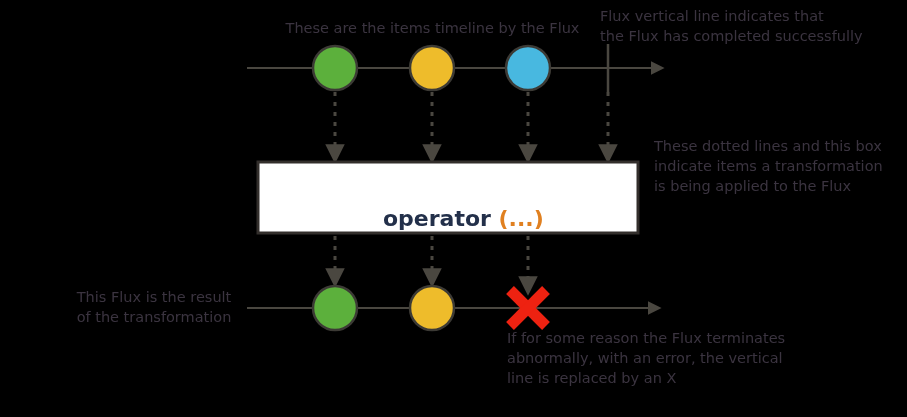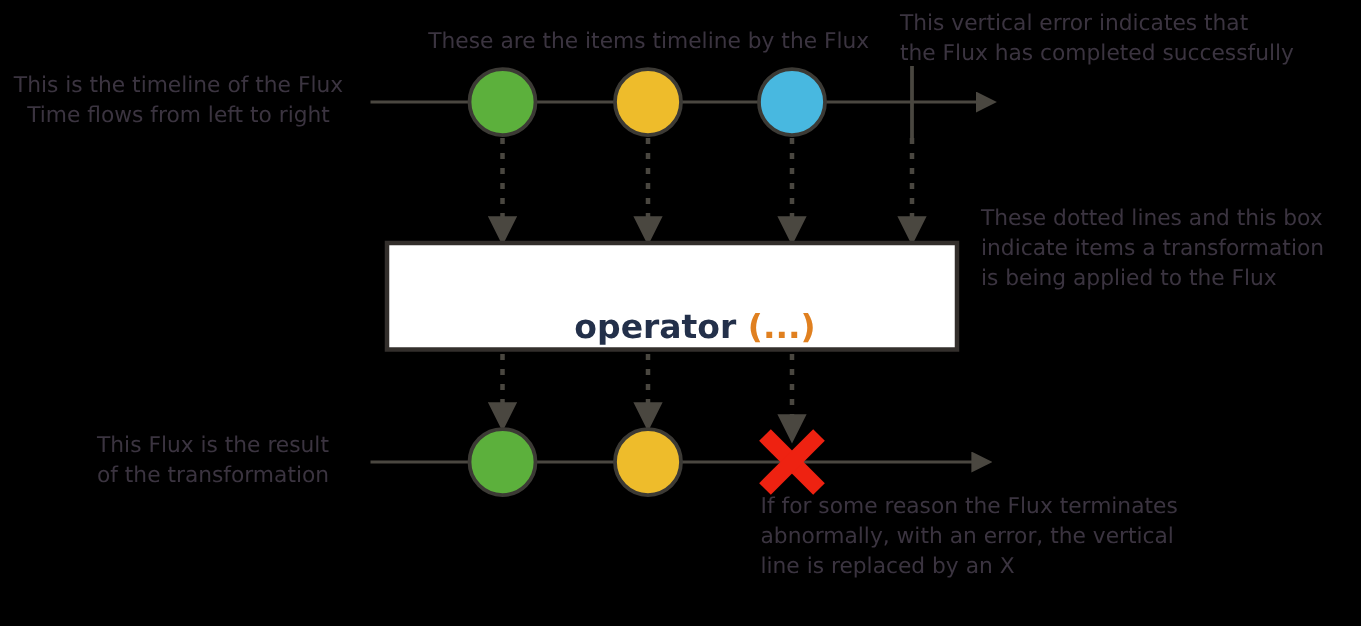--- a/index.html
+++ b/index.html
@@ -100,33 +100,31 @@
         <line x1="510" y1="290" x2="546" y2="326"></line>
         <line x1="546" y1="290" x2="510" y2="326"></line>
       </g>
     </g>
   </svg>
 
   <div class="op-label" style="left:258px; top:186px; width:380px; text-align:center;">
     <span>operator</span><span class="paren"> (...)</span>
   </div>
 
-  <div class="annotation ann-center" style="left:6px; top:47px; width:226px;">This is the timeline of the Flux
-Time flows from left to right</div>
 
   <div class="annotation ann-center" style="left:285px; top:18px; width:295px;">These are the items timeline by the Flux</div>
 
-  <div class="annotation ann-left" style="left:600px; top:6px; width:300px;">This vertical error indicates that
+  <div class="annotation ann-left" style="left:600px; top:6px; width:300px;">Flux vertical line indicates that
 the Flux has completed successfully</div>
 
   <div class="annotation ann-left" style="left:654px; top:136px; width:250px;">These dotted lines and this box
 indicate items a transformation
 is being applied to the Flux</div>
 
 
-  <div class="annotation ann-center" style="left:56px; top:287px; width:172px;">This Flux is the result
+  <div class="annotation ann-center" style="left:68px; top:287px; width:172px;">This Flux is the result
 of the transformation</div>
 
   <div class="annotation ann-left" style="left:507px; top:328px; width:300px;">If for some reason the Flux terminates
 abnormally, with an error, the vertical
 line is replaced by an X</div>
 
 </div>
 
 </body></html>

